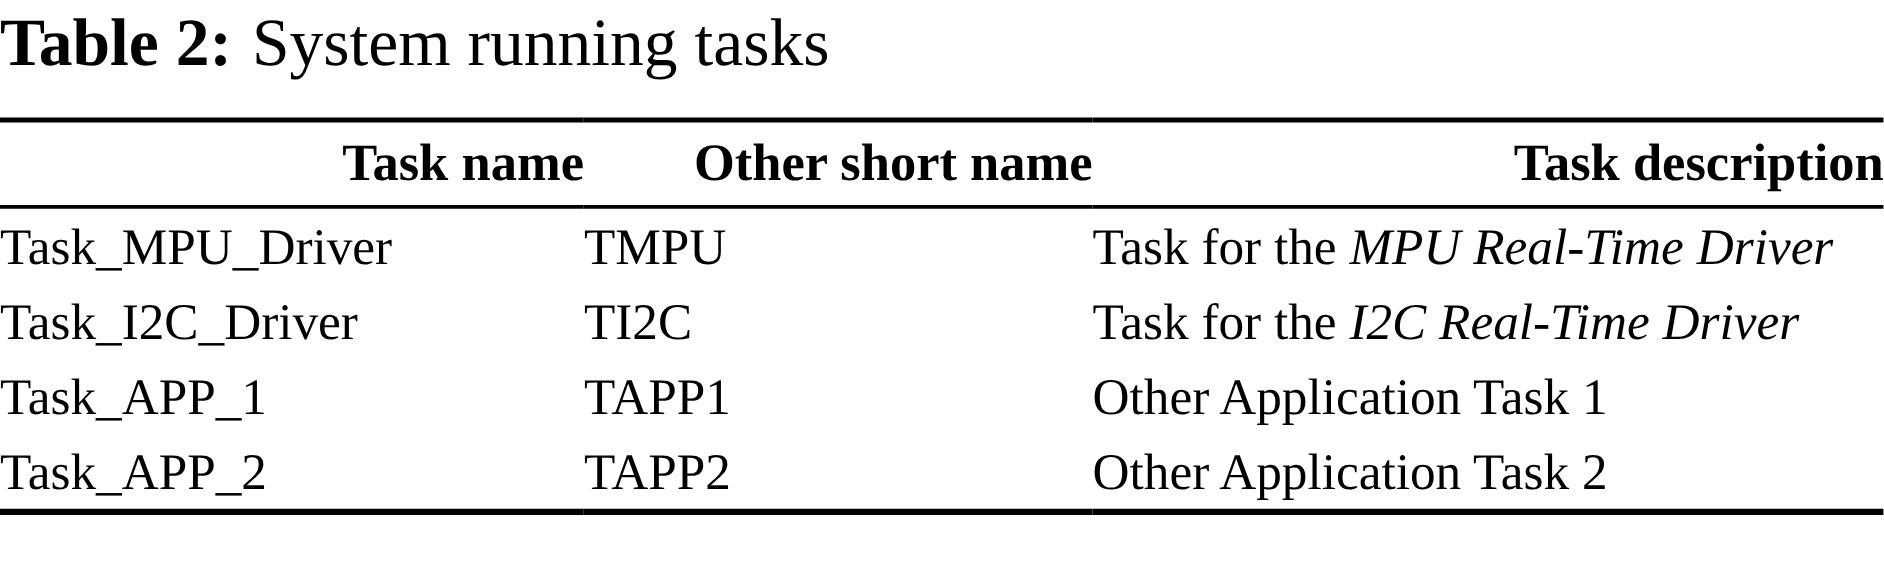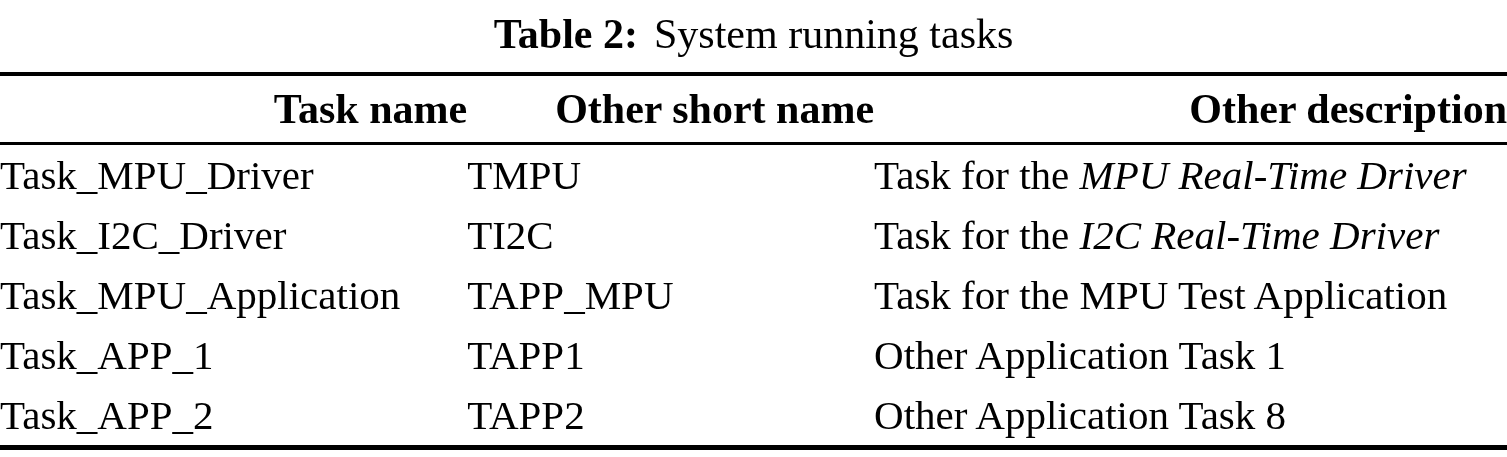--- a/index.html
+++ b/index.html
@@ -11,25 +11,24 @@
   }
   .page {
     position: relative;
     width: 1507px;
     height: 457px;
     background: #ffffff;
     overflow: hidden;
   }
   .caption {
     width: 100%;
-    height: 72px;
+    height: 94px;
     box-sizing: border-box;
     padding-top: 8px;
-    text-align: center;
-    font-size: 42px;
+    font-size: 54px;
     line-height: 52px;
     white-space: nowrap;
   }
   .caption .cap-label {
     font-weight: bold;
     margin-right: 16px;
   }
   table.tasks {
     width: 1507px;
     border-collapse: collapse;
@@ -74,45 +73,40 @@
   <table class="tasks">
     <colgroup>
       <col class="c1">
         <col class="c2">
         <col class="c3">
     </colgroup>
     <thead>
       <tr>
         <th>Task name</th>
         <th>Other short name</th>
-        <th>Other description</th>
+        <th>Task description</th>
       </tr>
     </thead>
     <tbody>
       <tr>
         <td>Task_MPU_Driver</td>
         <td>TMPU</td>
         <td><span>Task for the </span><span class="desc-italic">MPU Real-Time Driver</span></td>
       </tr>
       <tr>
         <td>Task_I2C_Driver</td>
         <td>TI2C</td>
         <td><span>Task for the </span><span class="desc-italic">I2C Real-Time Driver</span></td>
       </tr>
       <tr>
-        <td>Task_MPU_Application</td>
-        <td>TAPP_MPU</td>
-        <td><span>Task for the MPU Test Application</span><span class="desc-italic"></span></td>
-      </tr>
-      <tr>
         <td>Task_APP_1</td>
         <td>TAPP1</td>
         <td><span>Other Application Task 1</span><span class="desc-italic"></span></td>
       </tr>
       <tr>
         <td>Task_APP_2</td>
         <td>TAPP2</td>
-        <td><span>Other Application Task 8</span><span class="desc-italic"></span></td>
+        <td><span>Other Application Task 2</span><span class="desc-italic"></span></td>
       </tr>
     </tbody>
   </table>
 
 </div>
 
 </body></html>

